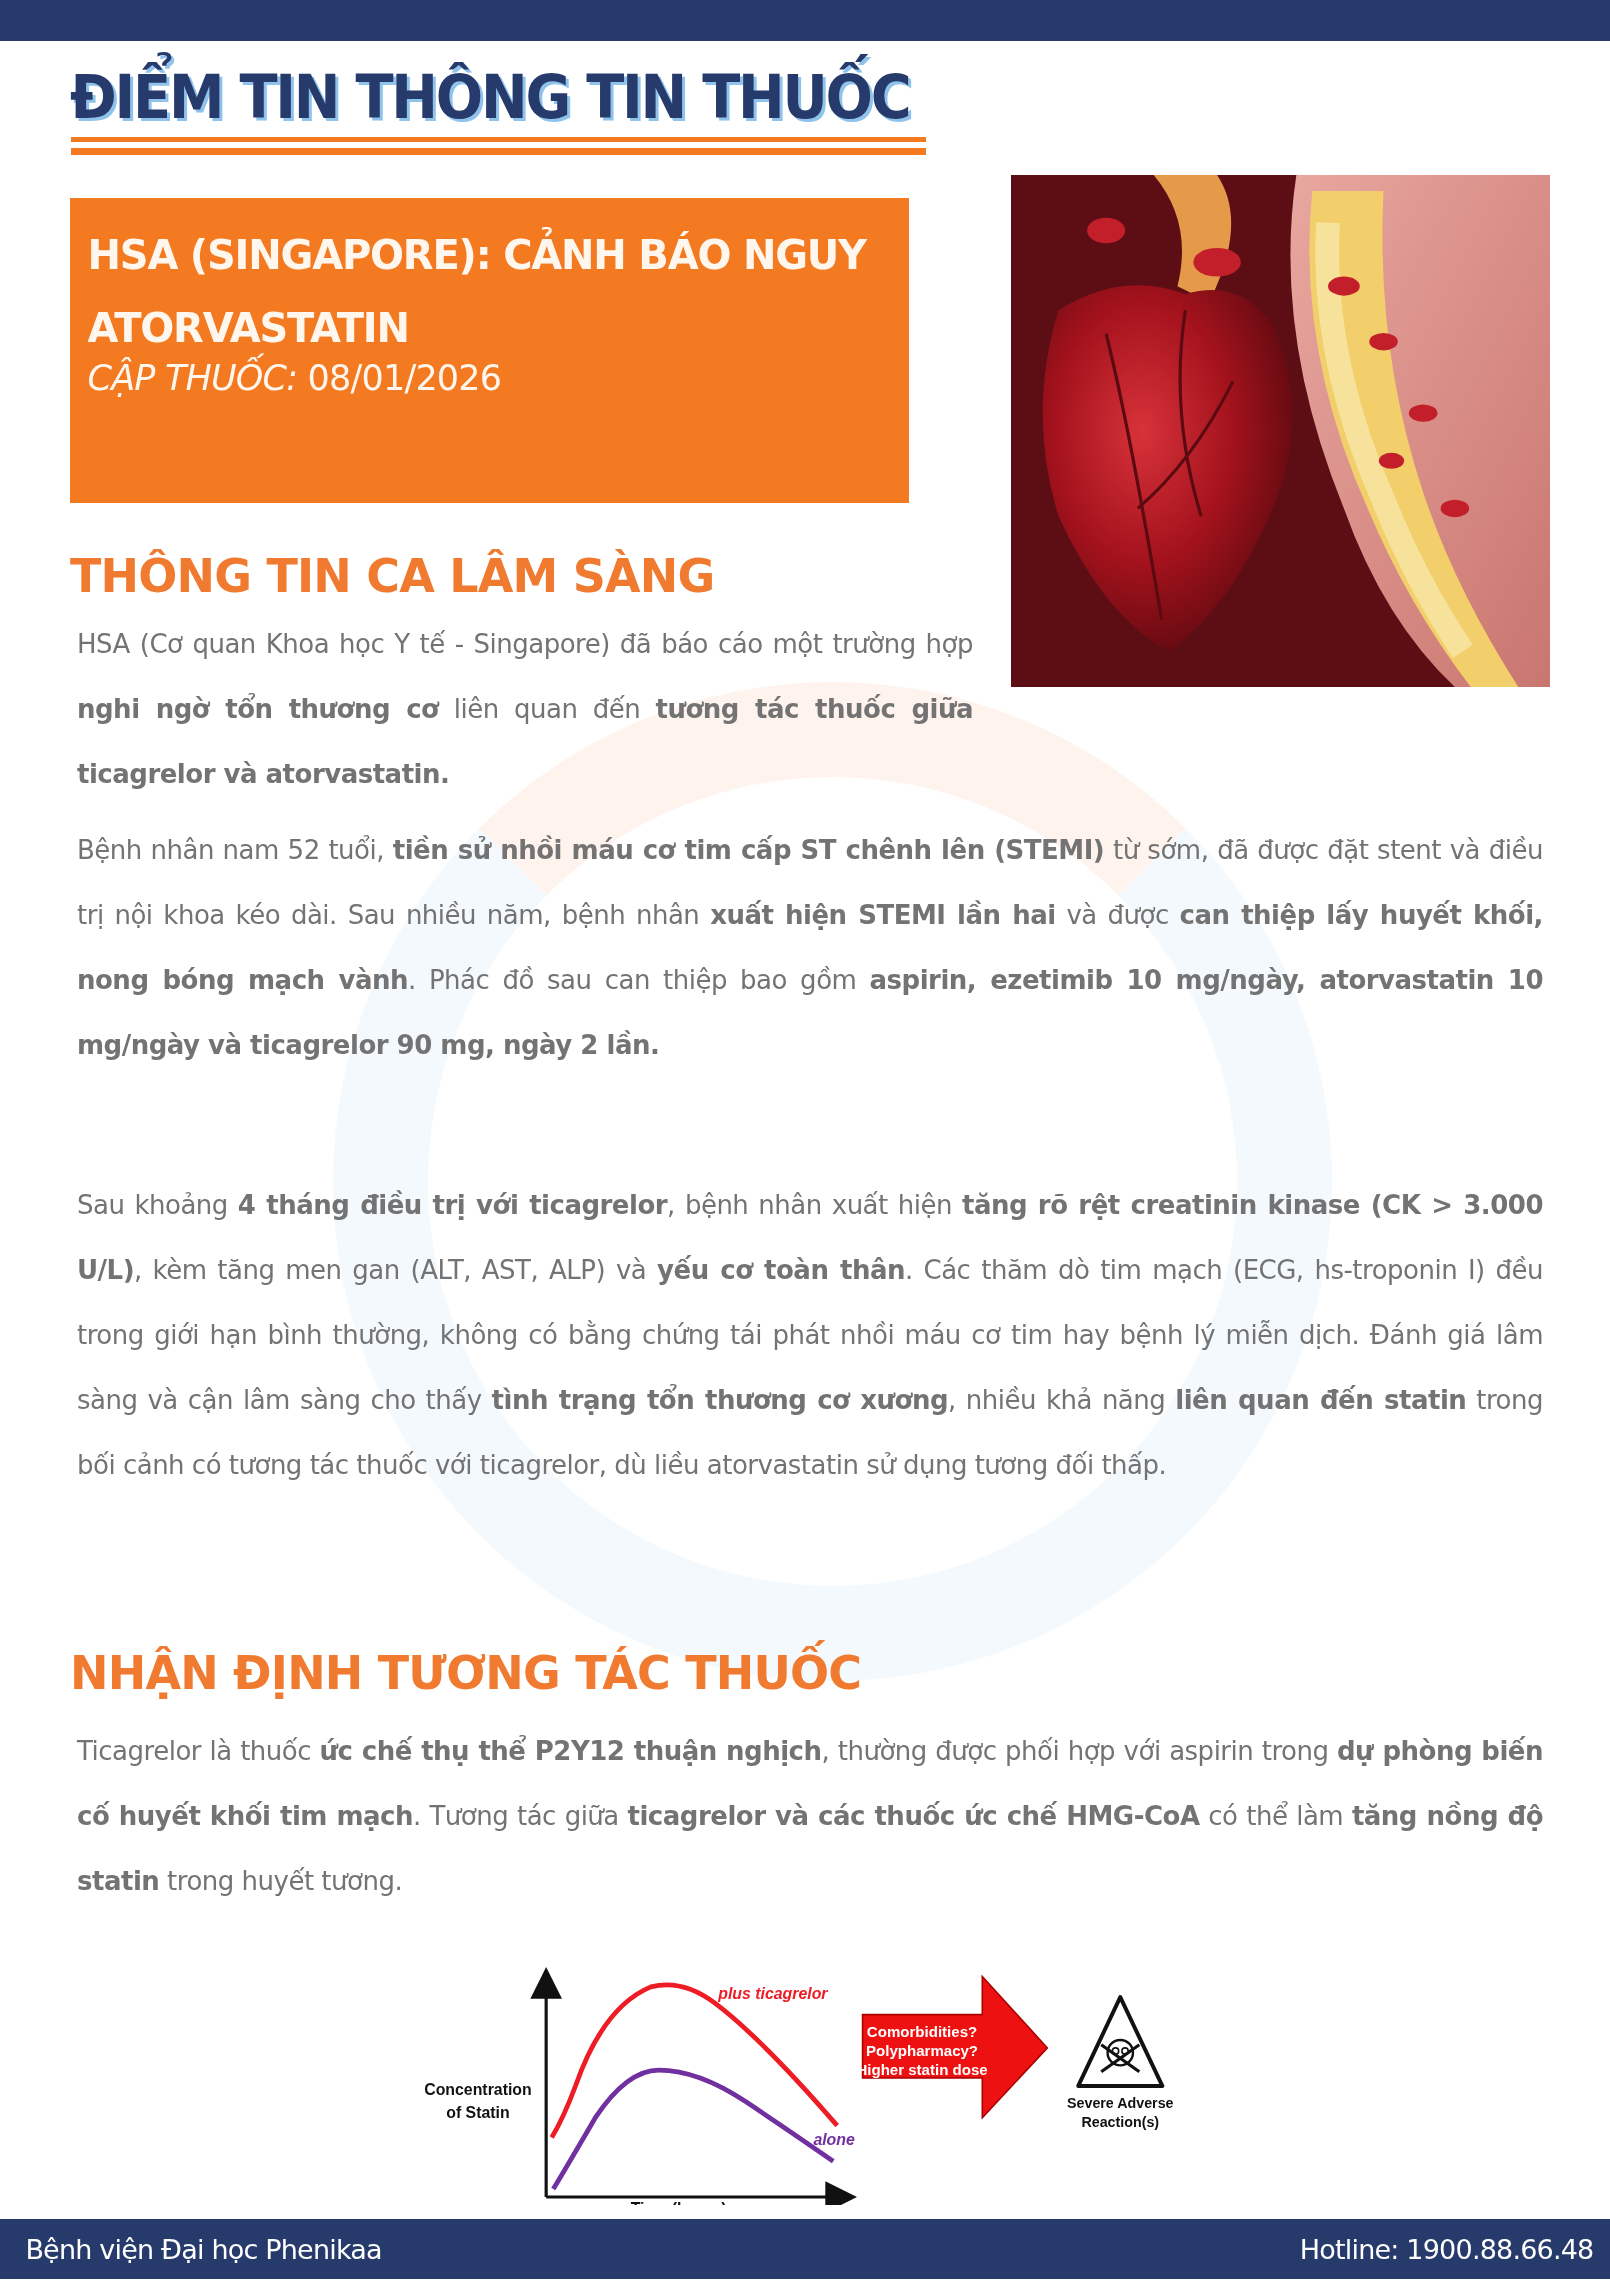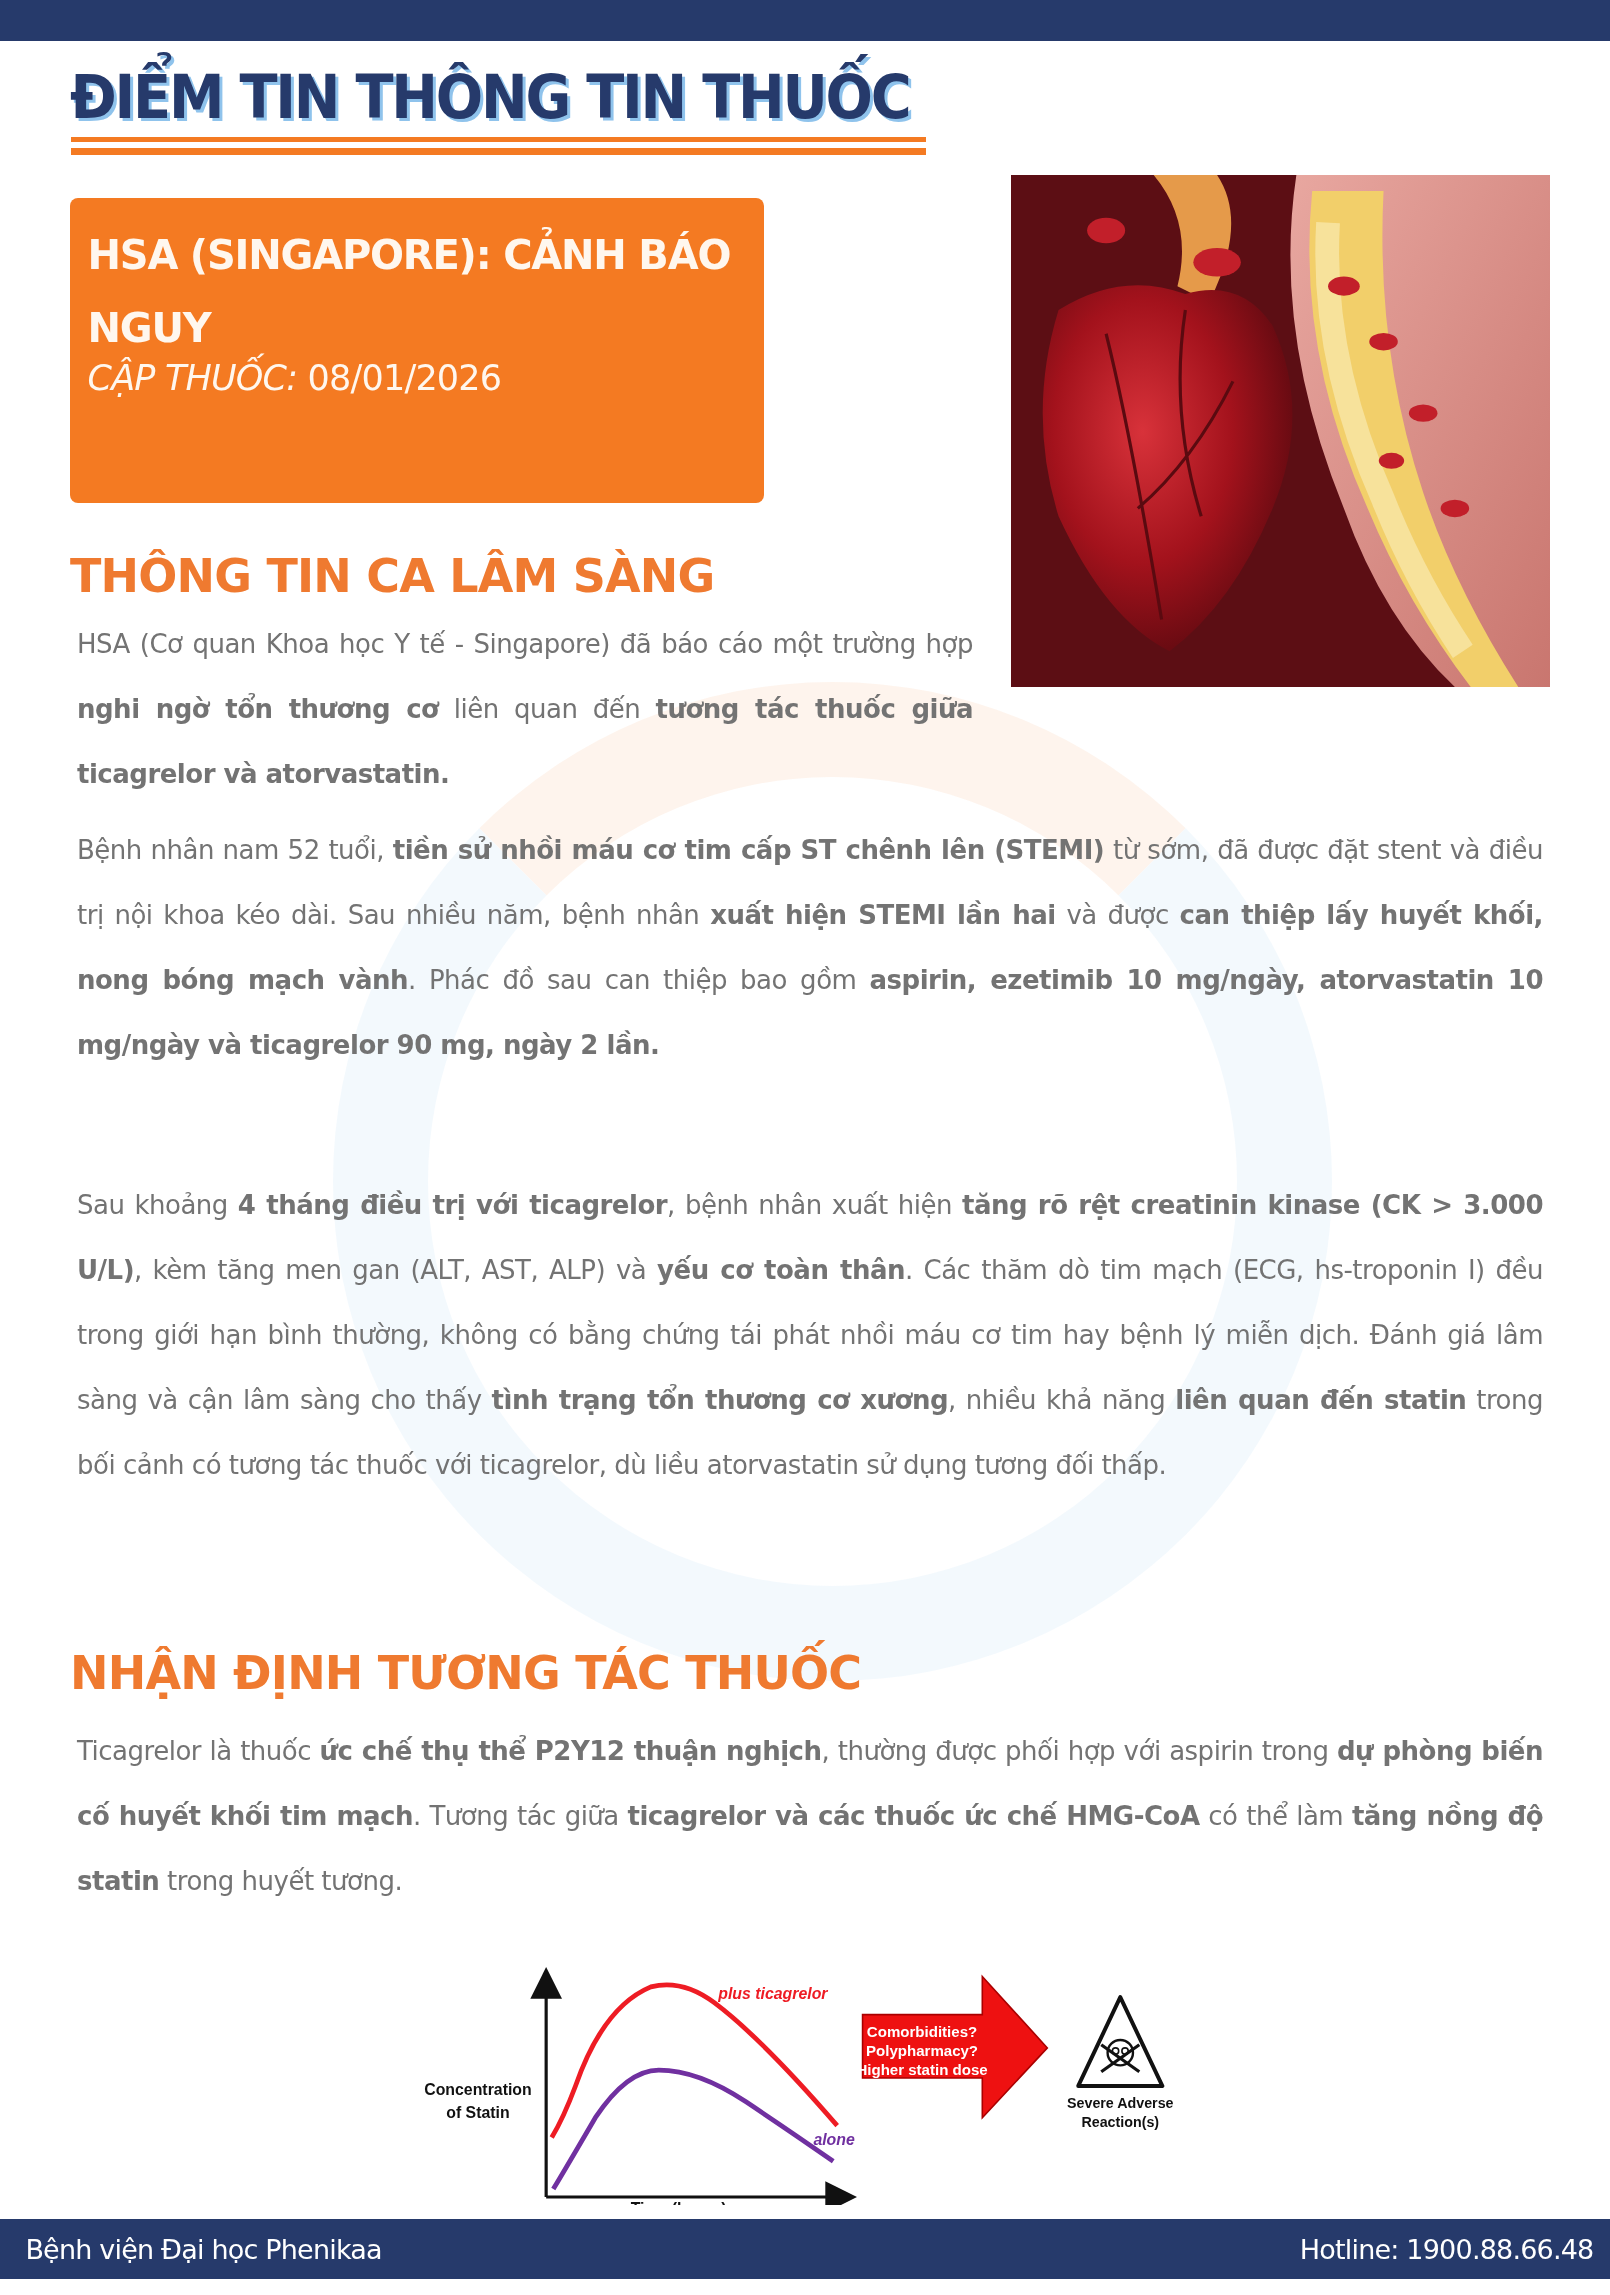--- a/index.html
+++ b/index.html
@@ -10,22 +10,22 @@
 
   .masthead { position: absolute; left: 70px; top: 62px; font-family: "DejaVu Sans", sans-serif; font-weight: bold;
     font-size: 60px; letter-spacing: -2.4px; color: #263a6b; white-space: nowrap;
     text-shadow: 3.2px 3.2px 0 #8fc3ec; transform: scaleX(0.93); transform-origin: left top; }
   .rule-thin { position: absolute; left: 71px; top: 137px; width: 855px; height: 4.8px; background: #f47a22; }
   .rule-thick { position: absolute; left: 71px; top: 148px; width: 855px; height: 7.1px; background: #f47a22; }
 
   .watermark { position: absolute; left: 333px; top: 682px; width: 999px; height: 999px; border-radius: 50%;
     border: 95px solid rgba(140, 190, 230, 0.10); border-top-color: rgba(244, 122, 34, 0.08); pointer-events: none; }
 
-  .headline-box { position: absolute; left: 70px; top: 198px; width: 694px; height: 305px; background: #f47a22;
-    padding: 20.6px 16px 0 17.5px; border-radius: 8px; }
+  .headline-box { position: absolute; left: 70px; top: 198px; width: 839px; height: 305px; background: #f47a22;
+    padding: 20.6px 16px 0 17.5px; }
   .headline { font-family: "DejaVu Sans", sans-serif; font-weight: bold; font-size: 40px; line-height: 73px;
     color: #fff7ee; letter-spacing: -1.2px; }
   .updated { margin-top: -6.3px; font-size: 35px; color: #fff7ee; letter-spacing: -0.8px; }
   .updated .lbl { font-style: italic; }
 
   .hero-image { position: absolute; left: 1011px; top: 175px; width: 539px; height: 512px; overflow: hidden;
     background: radial-gradient(ellipse at 30% 55%, #b4202a 0%, #8c1520 30%, #5a0d12 55%, #7a2a2a 100%); }
   .hero-image svg { width: 100%; height: 100%; display: block; }
 
   .section-heading { position: absolute; left: 70px; font-weight: bold; font-size: 46px; color: #ef7a30; letter-spacing: -0.8px; }
@@ -48,20 +48,21 @@
 
 <div class="watermark"></div>
 
 <div class="masthead">ĐIỂM TIN THÔNG TIN THUỐC</div>
 <div class="rule-thin"></div>
 <div class="rule-thick"></div>
 
 <div class="headline-box">
   <div class="headline">
     <div>HSA (SINGAPORE): CẢNH BÁO NGUY</div>
+    <div>ATORVASTATIN</div>
   </div>
   <div class="updated">
     <span class="lbl">CẬP THUỐC:</span>
     <span>08/01/2026</span>
   </div>
 </div>
 
 <div class="hero-image">
   <svg viewBox="0 0 680 645" preserveAspectRatio="none">
     <defs>

